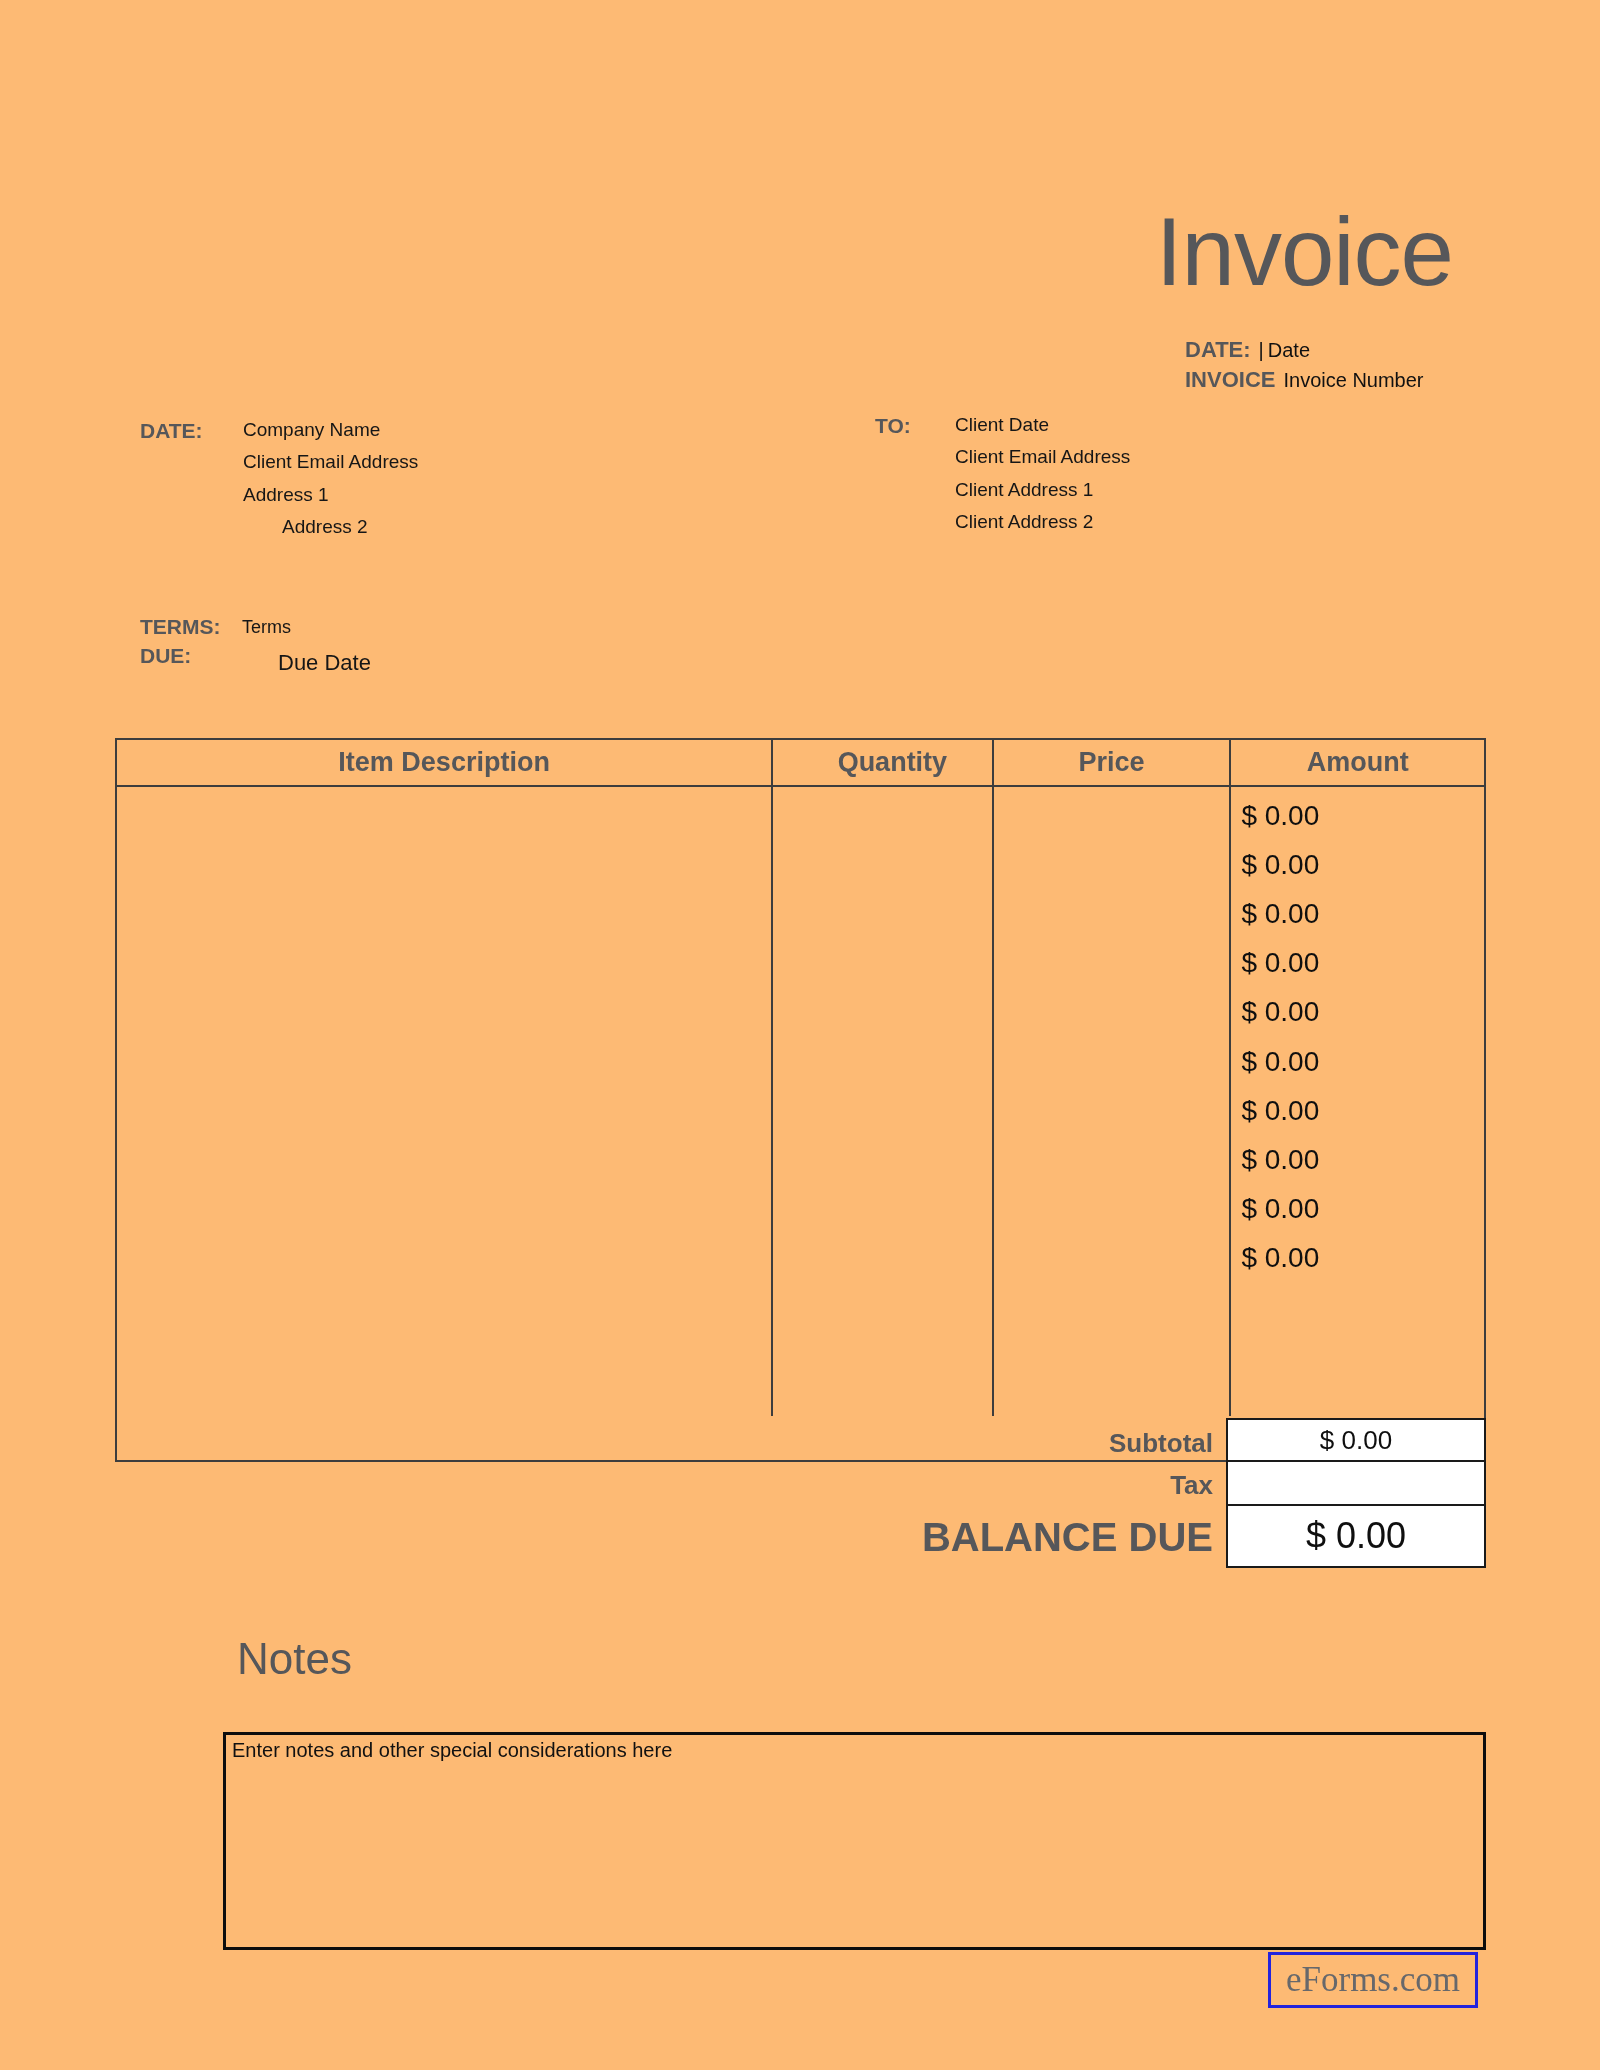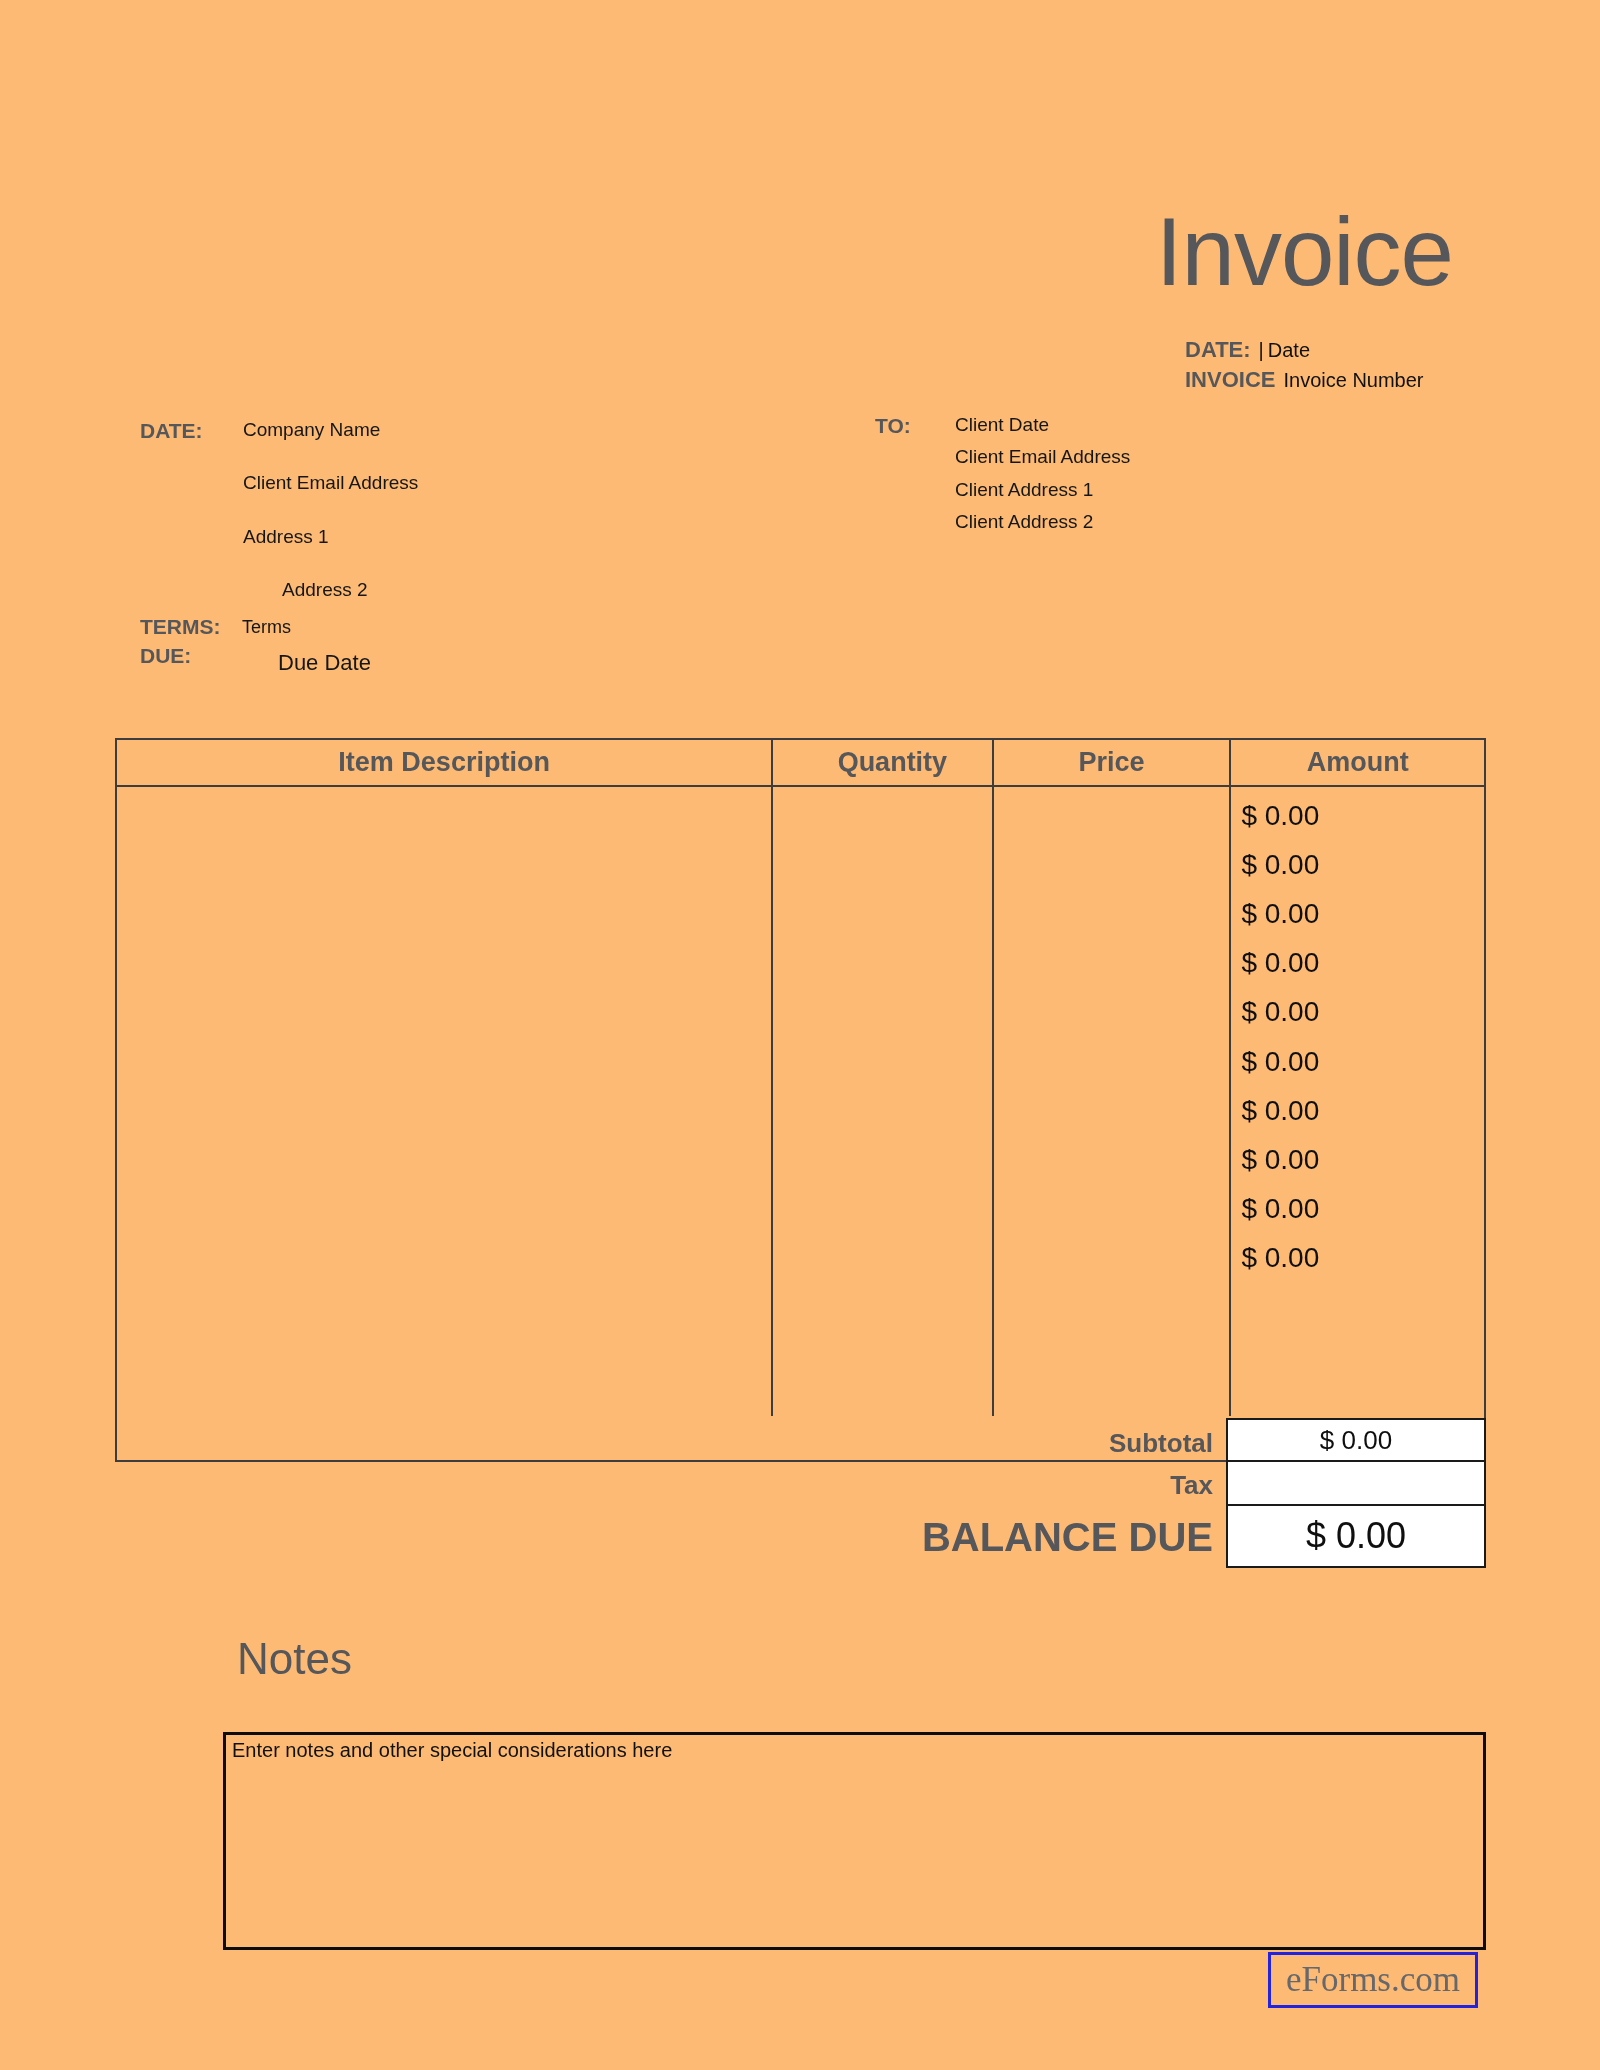--- a/index.html
+++ b/index.html
@@ -30,21 +30,21 @@
 
   
   .block-label { font-size:21px; font-weight:bold; color:#56575a; }
   .from-label { left:140px; top:419px; }
   .to-label   { left:875px; top:414px; }
   .field-lines { display:flex; flex-direction:column; }
   .field-lines .line {
     height:32.3px; display:flex; align-items:center;
     font-size:19px; color:#161616;
   }
-  .from-lines { left:243px; top:414px;gap:21px; }
+  .from-lines { left:243px; top:414px; }
   .to-lines   { left:955px; top:409px; }
   .indent2 { padding-left:8px;margin-left:31px; }
 
   
   .terms-label { left:140px; top:615px; }
   .due-label   { left:140px; top:644px; }
   .terms-value { left:242px; top:617px; font-size:18px; color:#161616; }
   .due-value   { left:246px; top:650px; font-size:22px; color:#161616;margin-left:32px; }
 
   

